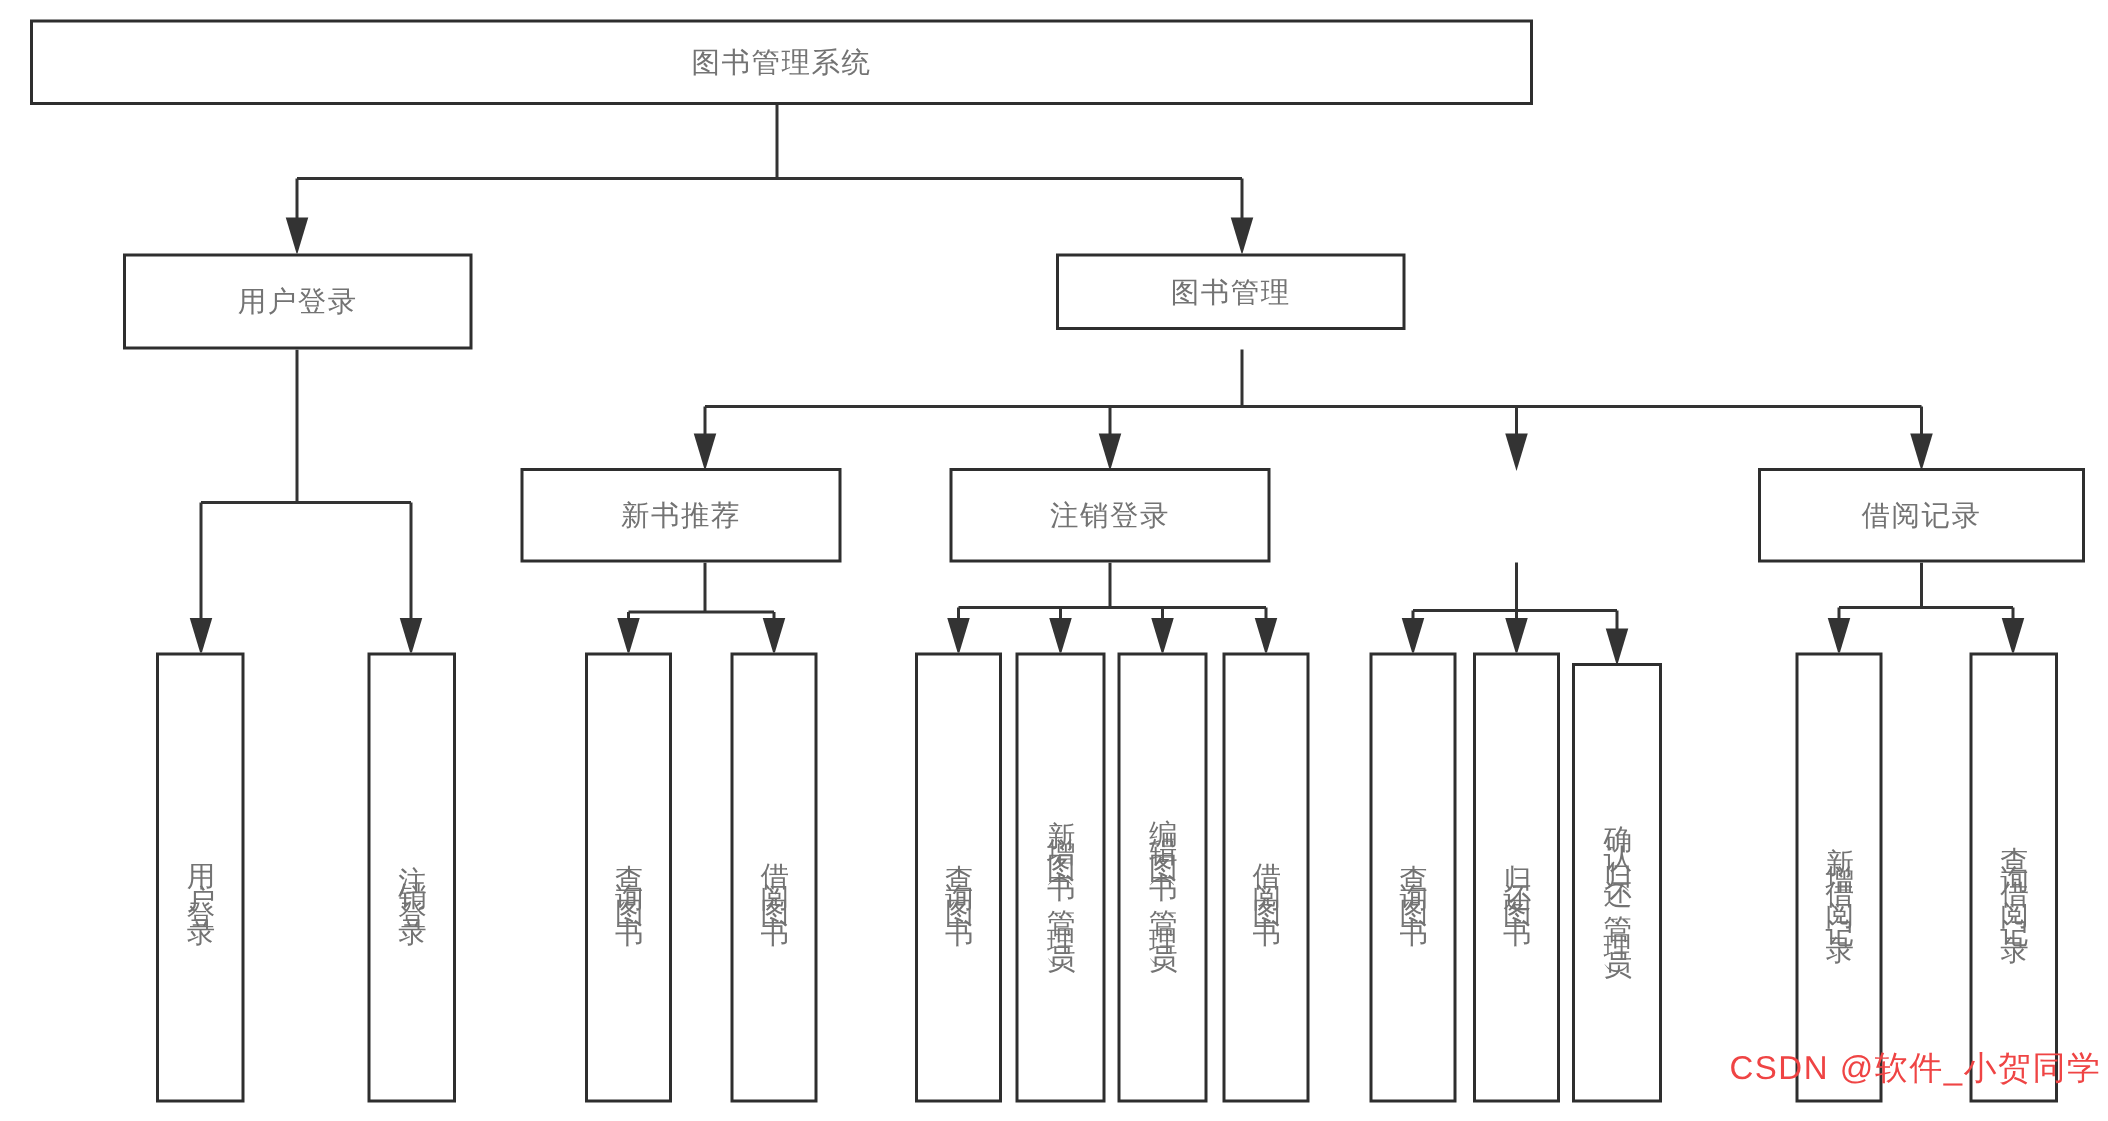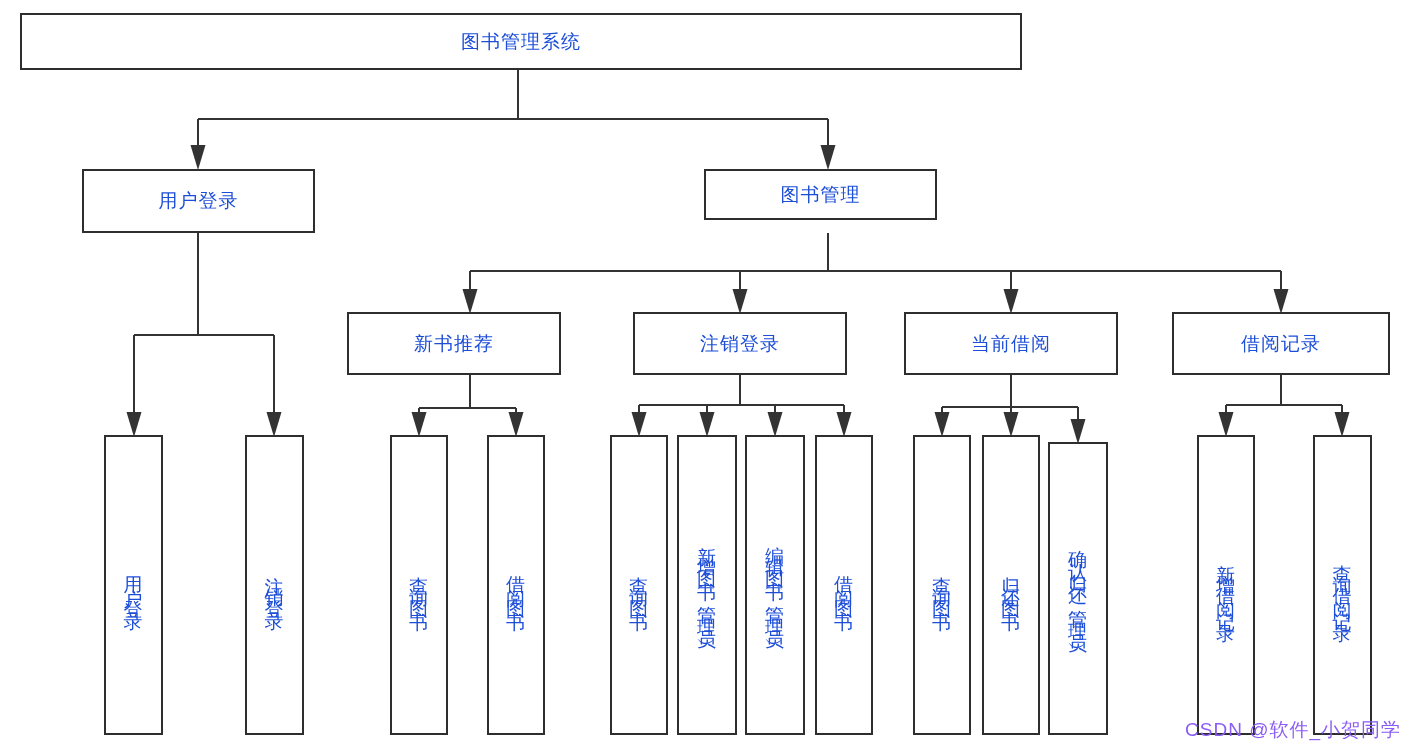--- a/index.html
+++ b/index.html
@@ -20,45 +20,45 @@
     left: 0;
     top: 0;
     z-index: 1;
     pointer-events: none;
   }
   .node {
     position: absolute;
     box-sizing: border-box;
     border: 2px solid #2e2e2e;
     background: #ffffff;
-    color: #1d4ed8;
+    color: #737373;
     display: flex;
     align-items: center;
     justify-content: center;
     z-index: 2;
     font-size: 19px;
     letter-spacing: 1px;
   }
   .node.h {
     text-align: center;
   }
   .node.v {
     writing-mode: vertical-lr;
     text-orientation: upright;
     letter-spacing: 12px;
     line-height: 1;
     font-size: 19px;
   }
   #watermark {
     position: absolute;
     right: 4px;
-    bottom: 4px;
+    bottom: 20px;
     z-index: 3;
-    font-size: 19px;
-    color: #8b5cf6;
+    font-size: 22px;
+    color: #ef4444;
     letter-spacing: 1px;
     white-space: nowrap;
   }
 </style>
 </head>
 <body>
 
 <div id="stage">
 
   <svg id="connectors" width="1405" height="747" viewBox="0 0 1405 747">
@@ -127,21 +127,20 @@
     </g>
   </svg>
 
   <div class="node h" style="left:20px; top:13px; width:1002px; height:57px;">图书管理系统</div>
 
   <div class="node h" style="left:82px; top:169px; width:233px; height:64px;">用户登录</div>
   <div class="node h" style="left:704px; top:169px; width:233px; height:51px;">图书管理</div>
 
   <div class="node h" style="left:347px; top:312px; width:214px; height:63px;">新书推荐</div>
   <div class="node h" style="left:633px; top:312px; width:214px; height:63px;">注销登录</div>
-  <div class="node h" style="left:904px; top:312px; width:214px; height:63px;">当前借阅</div>
   <div class="node h" style="left:1172px; top:312px; width:218px; height:63px;text-align:center;">借阅记录</div>
 
   <div class="node v" style="left:104px; top:435px; width:59px; height:300px;">用户登录</div>
   <div class="node v" style="left:245px; top:435px; width:59px; height:300px;">注销登录</div>
 
   <div class="node v" style="left:390px; top:435px; width:58px; height:300px;">查询图书</div>
   <div class="node v" style="left:487px; top:435px; width:58px; height:300px;">借阅图书</div>
 
   <div class="node v" style="left:610px; top:435px; width:58px; height:300px;">查询图书</div>
   <div class="node v" style="left:677px; top:435px; width:60px; height:300px;">新增图书（管理员）</div>

